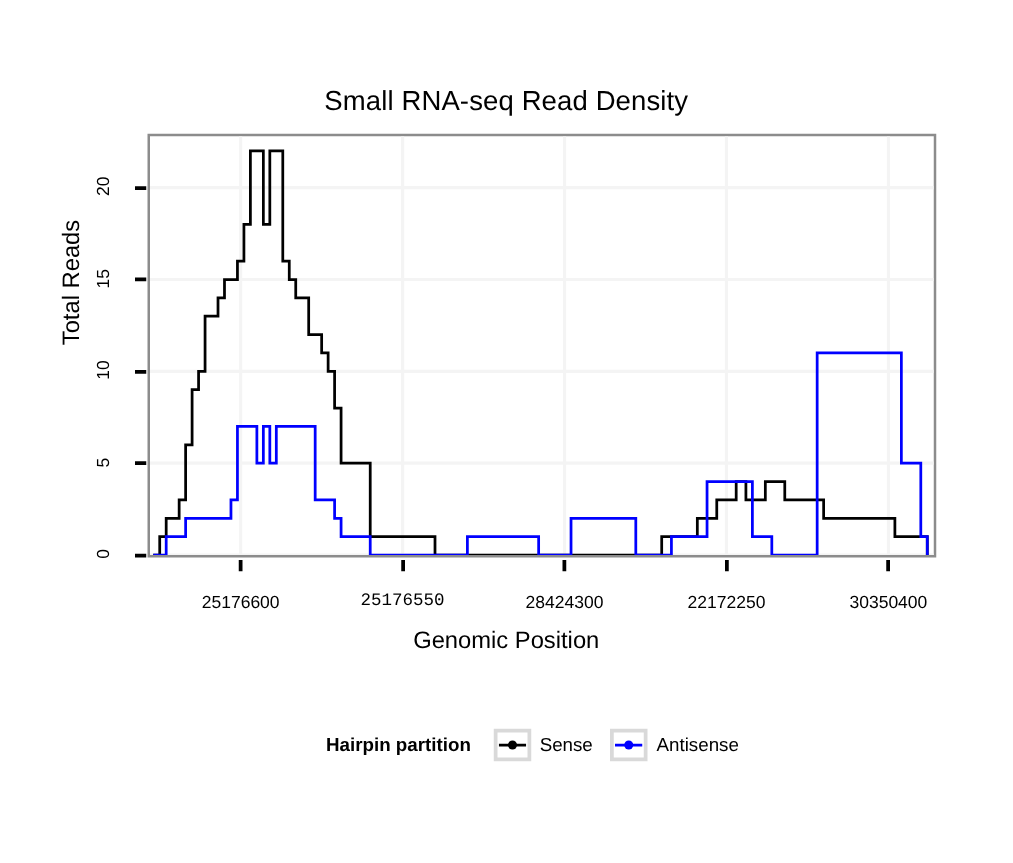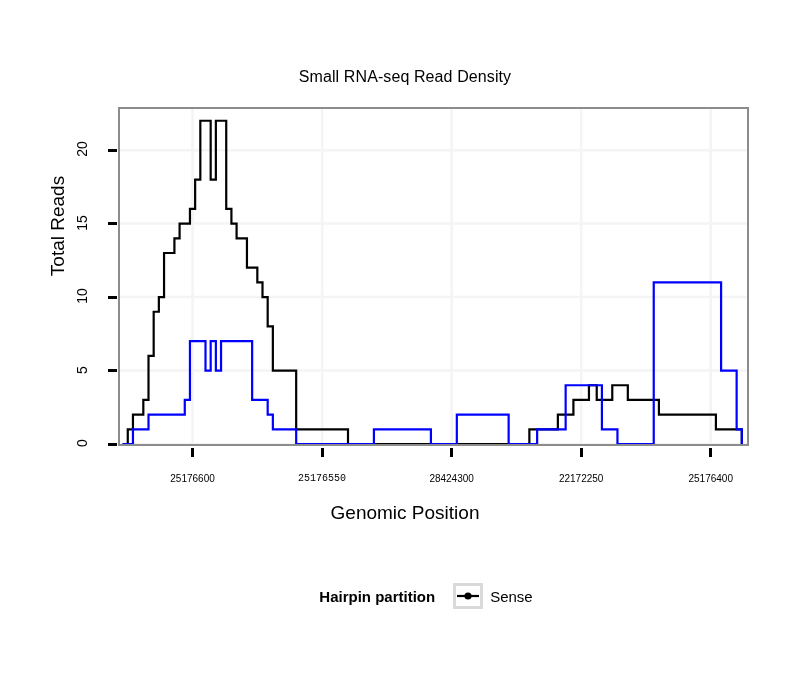--- a/index.html
+++ b/index.html
@@ -20,21 +20,21 @@
     left: 0; top: 0;
     width: 810px;
     height: 690px;
   }
   .plot-title {
     position: absolute;
     left: 0;
     top: 68px;
     width: 810px;
     text-align: center;
-    font-size: 16px;
+    font-size: 22px;
     color: #000;
     letter-spacing: 0.1px;
   }
   .ylab {
     position: absolute;
     left: -42px;
     top: 215px;
     width: 200px;
     text-align: center;
     font-size: 19px;
@@ -61,21 +61,21 @@
   }
   .ytick-label {
     position: absolute;
     font-size: 14px;
     text-align: center;
     width: 40px;
     transform: rotate(-90deg);
   }
   .xtick-label {
     position: absolute;
-    font-size: 10px;
+    font-size: 14px;
     text-align: center;
     width: 110px;
     top: 473px;
   }
   .tickmark-y {
     position: absolute;
     width: 9px;
     height: 3px;
     background: #000;
     left: 108px;
@@ -170,33 +170,42 @@
   <div id="x-ticks">
       <div class="tickmark-x" style="left: 191.045px;"></div>
       <div class="xtick-label" style="left: 137.545px;">25176600</div>
       <div class="tickmark-x" style="left: 320.591px;"></div>
       <div class="xtick-label" style="left: 267.091px; font-family: Liberation Mono, monospace;">25176550</div>
       <div class="tickmark-x" style="left: 450.136px;"></div>
       <div class="xtick-label" style="left: 396.636px;">28424300</div>
       <div class="tickmark-x" style="left: 579.682px;"></div>
       <div class="xtick-label" style="left: 526.182px;">22172250</div>
       <div class="tickmark-x" style="left: 709.227px;"></div>
-      <div class="xtick-label" style="left: 655.727px;">25176400</div>
+      <div class="xtick-label" style="left: 655.727px;">30350400</div>
     </div>
 
   <div class="xlab">Genomic Position</div>
 
   <div class="legend">
     <span class="legend-title">Hairpin partition</span>
     <div id="legend-items" style="display:flex;align-items:center;">
         <div class="legend-item">
           <div class="legend-key">
             <svg width="22" height="14" viewBox="0 0 22 14">
               <line x1="0" y1="7" x2="22" y2="7" stroke="#000000" stroke-width="2.2"></line>
               <circle cx="11" cy="7" r="3.6" fill="#000000"></circle>
             </svg>
           </div>
           <span class="legend-label">Sense</span>
         </div>
+        <div class="legend-item">
+          <div class="legend-key">
+            <svg width="22" height="14" viewBox="0 0 22 14">
+              <line x1="0" y1="7" x2="22" y2="7" stroke="#0000ff" stroke-width="2.2"></line>
+              <circle cx="11" cy="7" r="3.6" fill="#0000ff"></circle>
+            </svg>
+          </div>
+          <span class="legend-label">Antisense</span>
+        </div>
       </div>
   </div>
 
 </div>
 
 </body></html>

